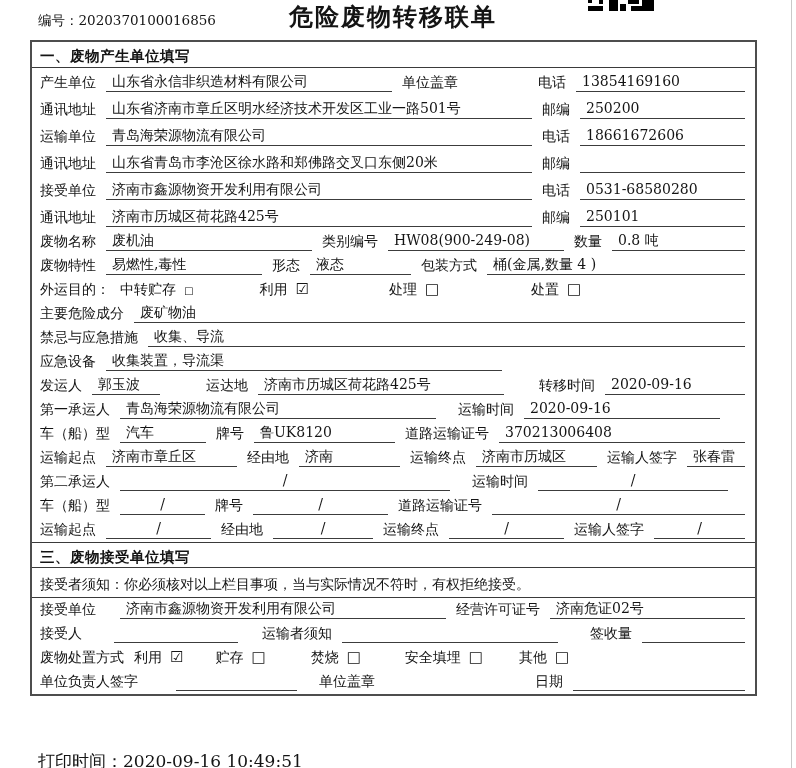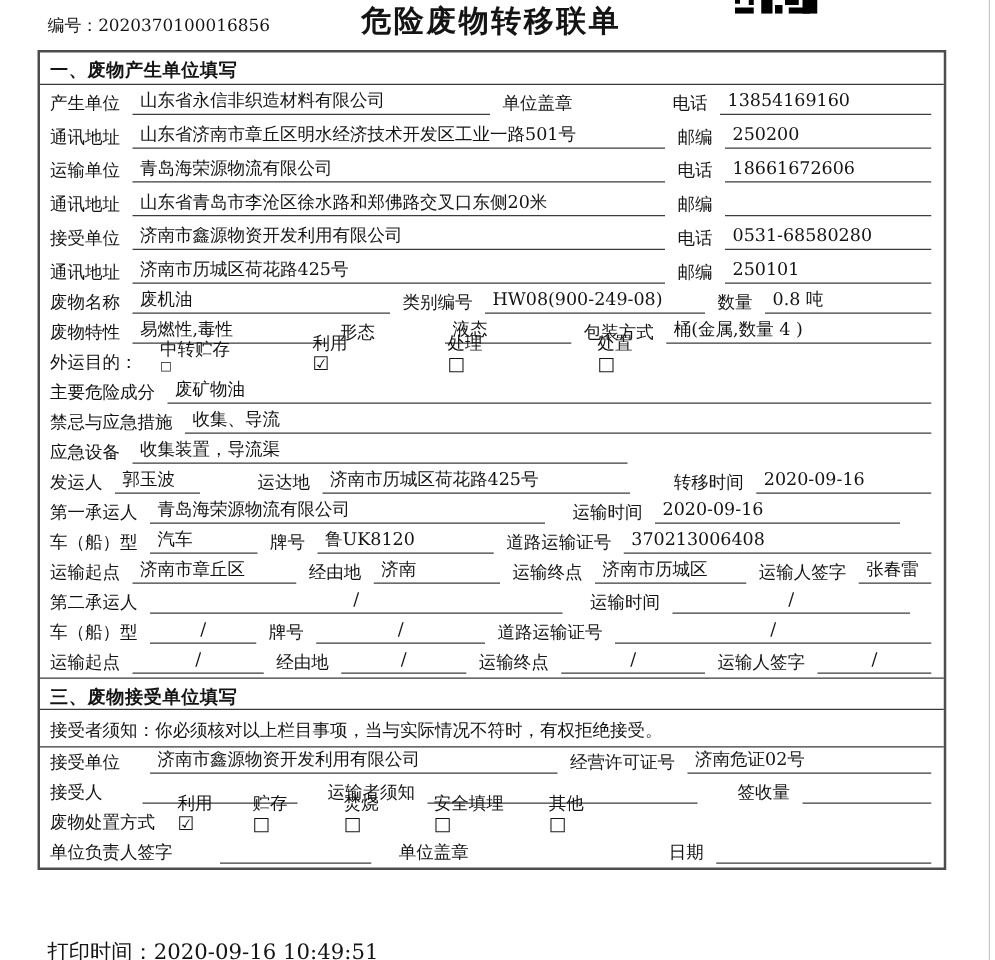--- a/index.html
+++ b/index.html
@@ -18,21 +18,21 @@
               font-weight:bold;font-size:14.5px;letter-spacing:0.5px;}
   .sec-header.bt{border-top:1.5px solid #3a3a3a;}
   .notice{box-sizing:border-box;height:30px;padding:8px 8px 0;border-bottom:1px solid #3a3a3a;font-size:14px;}
   .frow{display:flex;align-items:flex-end;height:24px;box-sizing:border-box;
         padding:0 10px 3px 8px;font-size:14px;}
   .lbl{white-space:nowrap;margin-right:10px;flex-shrink:0;}
   .val{border-bottom:1px solid #3c3c3c;padding:0 0 1px 6px;white-space:nowrap;overflow:hidden;
        flex-shrink:0;margin-right:10px;height:18px;line-height:18px;}
   .val.flex{flex:1;margin-right:0;}
   .val.ctr{text-align:center;padding-left:0;}
-  .chk{white-space:nowrap;flex-shrink:0;display:flex;align-items:baseline;flex-direction:column;}
+  .chk{white-space:nowrap;flex-shrink:0;display:flex;align-items:baseline;}
   .chk .box{margin-left:8px;font-size:15px;line-height:1;}
   .chk .box.sm{font-size:10px;}
   .gap{flex-shrink:0;height:1px;}
   .footer{position:absolute;left:38px;top:750px;font-size:17px;white-space:nowrap;text-decoration:underline;}
 </style>
 </head>
 <body>
 
 <div class="page">
   <div class="hdr">
@@ -97,21 +97,21 @@
         <span class="val" style="width: 200px;">废机油</span>
         <span class="lbl">类别编号</span>
         <span class="val" style="width: 170px;">HW08(900-249-08)</span>
         <span class="lbl">数量</span>
         <span class="val flex">0.8 吨</span>
       </div>
       <div class="frow">
         <span class="lbl">废物特性</span>
         <span class="val" style="width: 150px;">易燃性,毒性</span>
         <span class="lbl">形态</span>
-        <span class="val" style="width: 95px; margin-left: 46px;">液态</span>
+        <span class="val" style="width: 95px;">液态</span>
         <span class="lbl">包装方式</span>
         <span class="val flex">桶(金属,数量 4 )</span>
       </div>
       <div class="frow">
         <span class="lbl">外运目的：</span>
         <span class="chk">
           <span>中转贮存</span>
           <span class="box sm">□</span>
         </span>
         <span class="gap" style="width: 66px;"></span>

